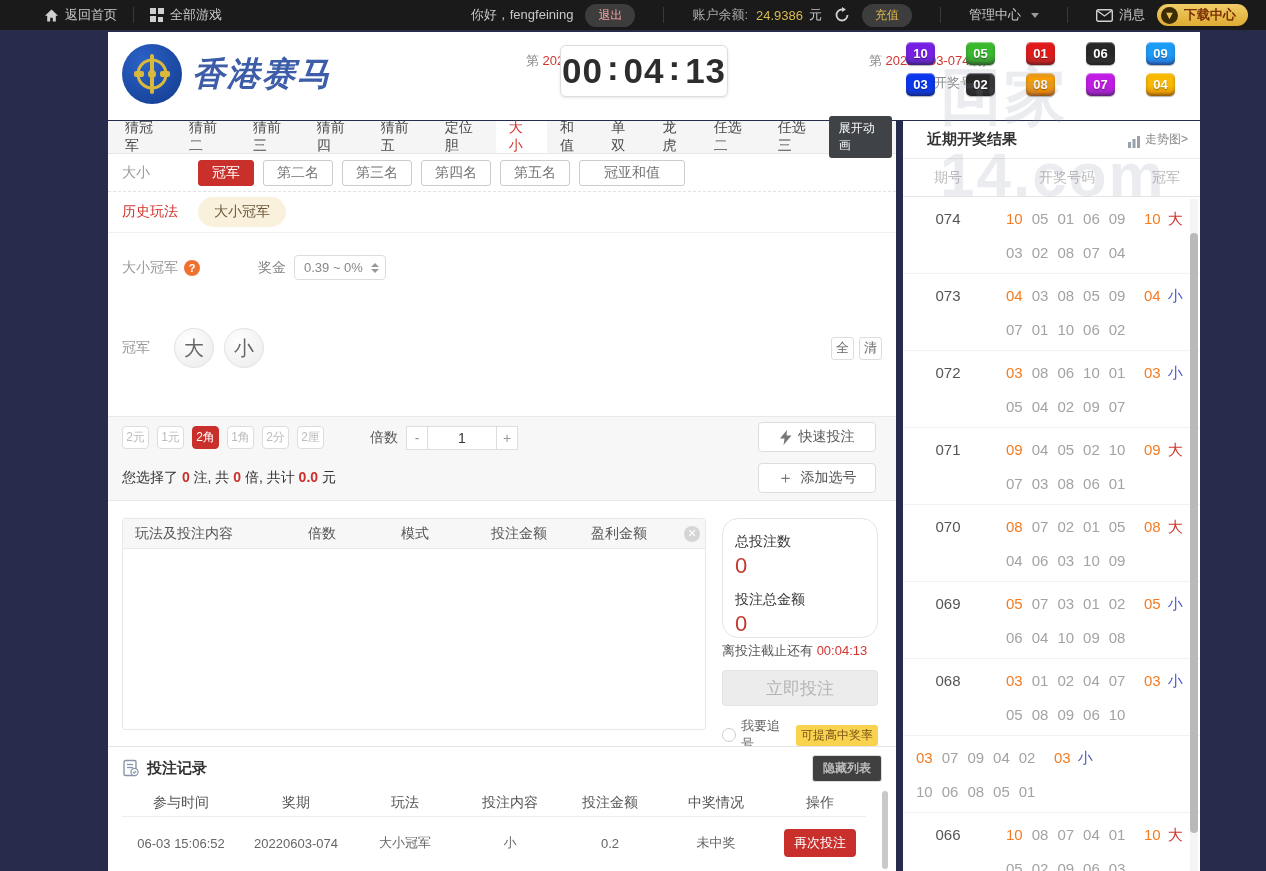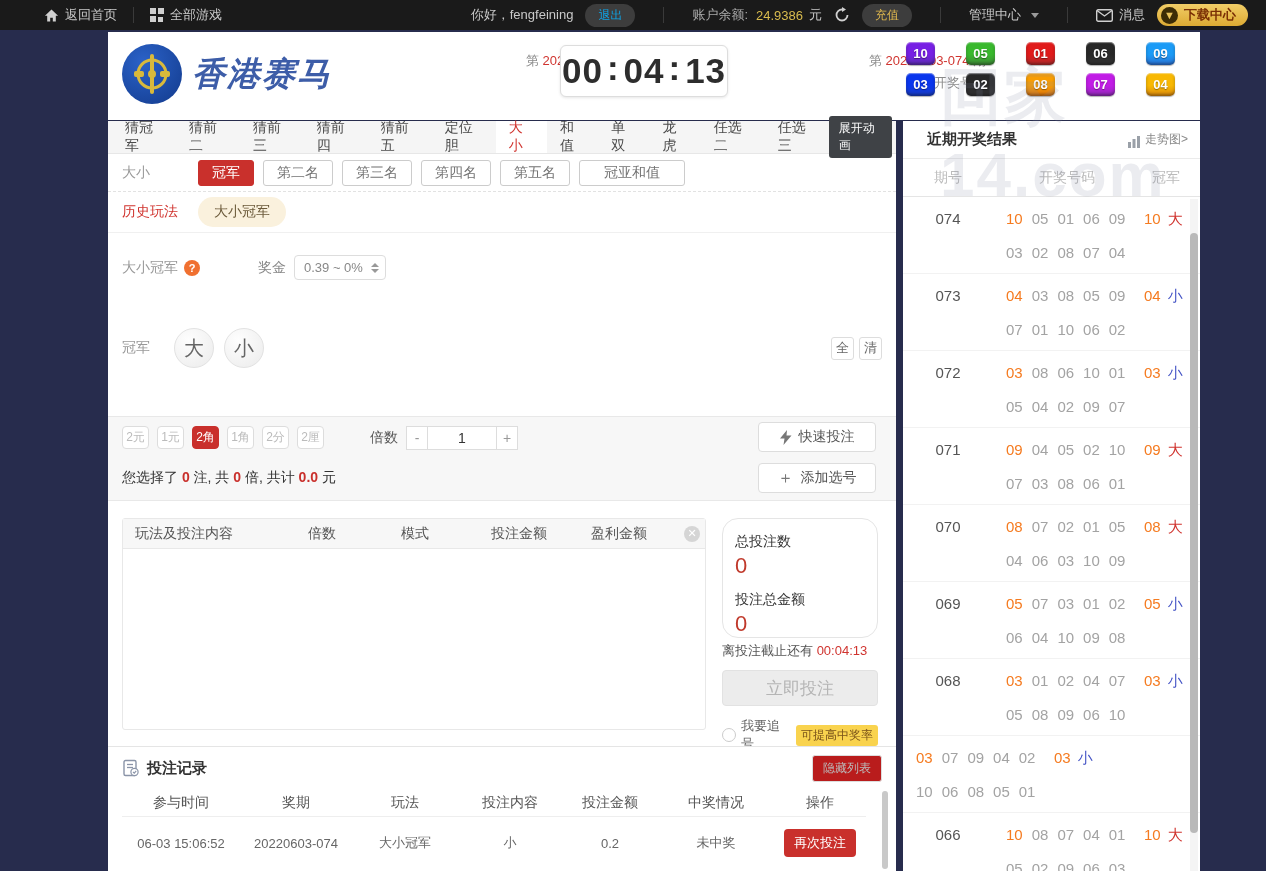--- a/index.html
+++ b/index.html
@@ -6,21 +6,21 @@
   html,body { width:1266px; height:871px; overflow:hidden; }
   body { background:#272c4d; font-family:"Liberation Sans","DejaVu Sans",sans-serif; position:relative; }
 
   
   .topbar { position:absolute; top:0; left:0; width:1266px; height:30px; background:#1a1a1a;
             display:flex; align-items:center; color:#c9c9c9; font-size:13px; }
   .tb-item { display:flex; align-items:center; gap:6px; cursor:pointer; }
   .tb-sep { width:1px; height:16px; background:#3a3a3a; margin:0 16px; }
   .tb-left { display:flex; align-items:center; padding-left:44px; }
   .tb-right { margin-left:auto; display:flex; align-items:center; padding-right:18px; gap:12px; }
-  .pill-dark { background:#3d3d3d; border-radius:12px; padding:3px 13px; font-size:12px; color:#0ea5e9; cursor:pointer; }
+  .pill-dark { background:#3d3d3d; border-radius:12px; padding:3px 13px; font-size:12px; color:#fca5a5; cursor:pointer; }
   .pill-dark.gold { color:#e0b84e; }
   .gold-val { color:#d9bc4e; }
   .dl-pill { background:linear-gradient(#f1cd67,#ddab33); border-radius:13px; padding:2px 12px 2px 4px;
              display:flex; align-items:center; gap:6px; color:#7a2f05; font-weight:bold; font-size:13px; cursor:pointer; }
   .dl-circle { width:17px; height:17px; border-radius:50%; background:#3c2c05; color:#e8c25a;
                display:flex; align-items:center; justify-content:center; font-size:11px; }
   .caret { display:inline-block; width:0; height:0; border-left:4px solid transparent; border-right:4px solid transparent; border-top:5px solid #9a9a9a; margin-left:4px; }
 
   
   .watermark { position:absolute; left:940px; top:55px; width:340px; font-size:62px; font-weight:bold;
@@ -122,21 +122,21 @@
   .betnow { margin-top:10px; width:156px; height:36px; background:#ececec; border:1px solid #e2e2e2; border-radius:4px;
             color:#b5b5b5; font-size:17px; display:flex; align-items:center; justify-content:center; cursor:pointer; }
   .chase-row { margin-top:11px; display:flex; align-items:center; gap:5px; font-size:13px; color:#666; }
   .radio { width:14px; height:14px; border-radius:50%; border:1px solid #ccc; background:#fff; cursor:pointer; flex:none; }
   .chase-tag { background:#f9d34e; color:#7a531a; font-size:12px; padding:2px 5px; border-radius:3px; white-space:nowrap; }
 
   
   .records { position:absolute; left:0; top:625px; width:788px; height:125px; border-top:1px solid #e5e5e5; background:#fff; }
   .rec-head { position:absolute; left:14px; right:14px; top:8px; height:26px; display:flex; align-items:center; }
   .rec-title { font-size:15px; font-weight:bold; color:#333; margin-left:7px; }
-  .hide-btn { margin-left:auto; border:1px solid #ddd; border-radius:3px; color:#bbb; font-size:12px; padding:4px 10px; background:#b91c1c; cursor:pointer; }
+  .hide-btn { margin-left:auto; border:1px solid #ddd; border-radius:3px; color:#bbb; font-size:12px; padding:4px 10px; background:#404040; cursor:pointer;font-weight:bold; }
   .rec-table { position:absolute; left:14px; top:42px; width:744px; }
   .rec-row { display:grid; grid-template-columns:118px 112px 106px 104px 96px 116px 92px; align-items:center; }
   .rec-row.head { height:28px; border-bottom:1px solid #eee; font-size:14px; color:#555; }
   .rec-row.body { height:52px; font-size:13px; color:#666; }
   .rec-cell { text-align:center; }
   .rebet-btn { background:#c9302c; color:#fff; font-size:13px; border-radius:4px; padding:5px 10px; display:inline-block; cursor:pointer; }
   .rec-scroll { position:absolute; right:8px; top:44px; width:6px; height:78px; background:#c9c9c9; border-radius:3px; }
 
   
   .sidebar { position:absolute; left:903px; top:121px; width:297px; height:750px; background:#fff; overflow:hidden; }

